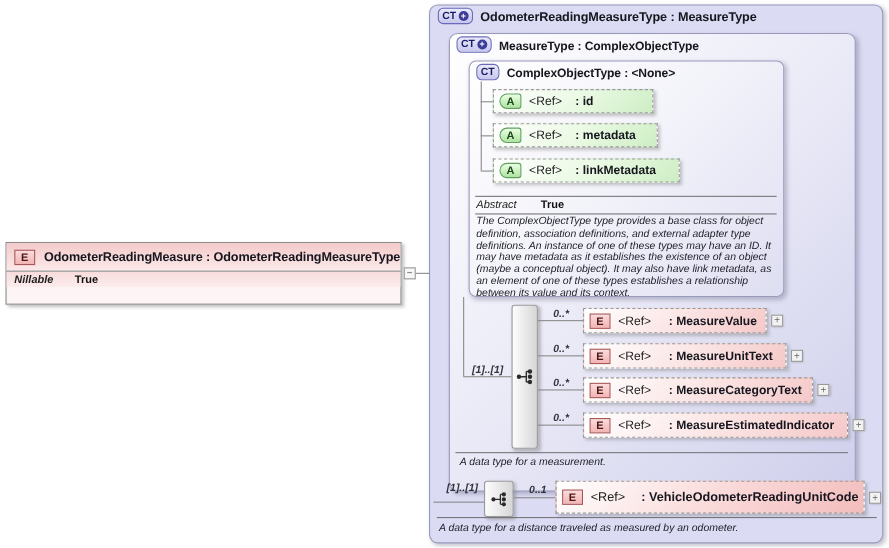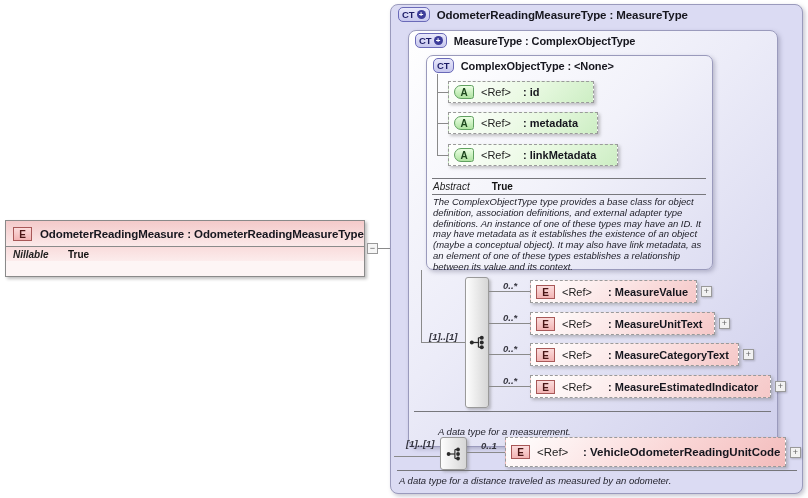--- a/index.html
+++ b/index.html
@@ -7,21 +7,21 @@
   body { font-family:"Liberation Sans", sans-serif; }
   #canvas { position:relative; width:808px; height:498px; background:#ffffff; overflow:hidden; }
 
   .abs { position:absolute; }
   .hline { position:absolute; height:1px; background:#8a8a8a; }
   .vline { position:absolute; width:1px; background:#8a8a8a; }
 
   
   .type-box { position:absolute; border:1px solid #9a9abc; border-radius:8px;
               box-shadow:2px 2px 4px rgba(90,90,120,0.35); }
-  .box-header { position:absolute; display:flex; align-items:center; gap:7px; white-space:nowrap; }
+  .box-header { position:absolute; display:flex; align-items:flex-end; gap:7px; white-space:nowrap; }
   .box-title { font-weight:bold; font-size:11.5px; color:#16161e; letter-spacing:-0.1px; }
   .annotation { position:absolute; font-style:italic; font-size:9.5px; color:#23232d; white-space:nowrap; }
 
   
   .badge-ct { display:inline-flex; align-items:center; gap:2px; height:15px; padding:0 3px;
               border:1px solid #6a6ab8; border-radius:5px; background:linear-gradient(180deg,#e9e9fb,#c7c7ee);
               font-weight:bold; font-size:9.5px; color:#1d1d66; }
   .plusdot { display:inline-block; width:9px; height:9px; border-radius:50%; background:#3c3c9a;
              color:#ffffff; font-size:8px; line-height:9px; font-weight:bold; text-align:center; }
   .badge-e { display:inline-block; width:19px; height:14px; border:1px solid #a85858;
@@ -104,21 +104,21 @@
   <div class="type-box" style="left:408px; top:30px; width:370px; height:417px;
        background:linear-gradient(135deg,#ffffff 0%,#ececf8 45%,#cfcfec 100%);"></div>
   <div class="box-header" style="left:415px; top:33px;">
     <span class="badge-ct">
       <span>CT</span>
         <span class="plusdot">+</span>
     </span>
     <span class="box-title" style="font-size:11px;">MeasureType : ComplexObjectType</span>
   </div>
   <div class="hline" style="left:414px; top:411px; width:357px; background:#77777c;"></div>
-  <div class="annotation" style="left:438px; top:415px;margin-top:11px;">A data type for a measurement.</div>
+  <div class="annotation" style="left:418px; top:415px;">A data type for a measurement.</div>
 
   <div class="type-box" style="left:426px; top:55px; width:287px; height:215px; border-radius:7px;
        background:linear-gradient(135deg,#ffffff 0%,#f2f2fa 50%,#dedef2 100%);"></div>
   <div class="box-header" style="left:433px; top:58px;">
     <span class="badge-ct">
       <span>CT</span>
     </span>
     <span class="box-title" style="font-size:11px;">ComplexObjectType : &lt;None&gt;</span>
   </div>
 

